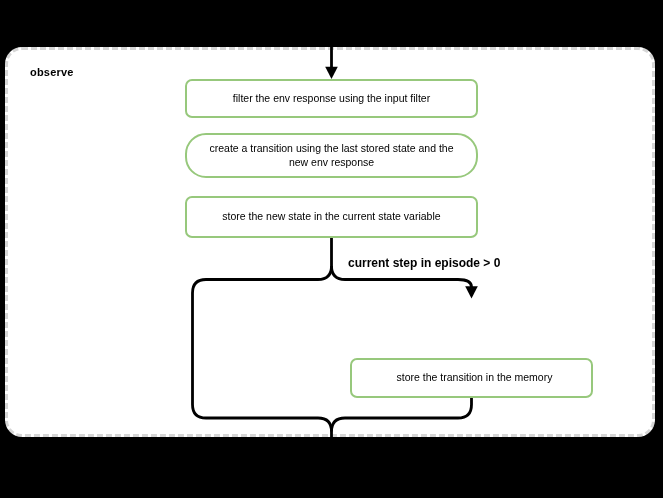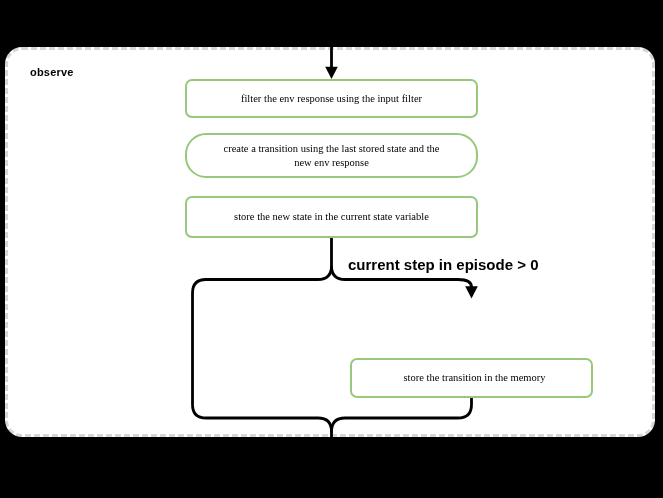--- a/index.html
+++ b/index.html
@@ -52,32 +52,31 @@
     border-radius: 7px;
     display: flex;
     align-items: center;
     justify-content: center;
     text-align: center;
     font-size: 10.5px;
     line-height: 1.3;
     color: var(--node-text, #000000);
     white-space: pre-line;
     padding: 2px 6px;
-    font-family: Liberation Serif, serif;
   }
   .node-1 { left: 185px; top: 79px;  width: 293px; height: 39px; }
   .node-2 { left: 185px; top: 133px; width: 293px; height: 45px; border-radius: 21px; }
   .node-3 { left: 185px; top: 196px; width: 293px; height: 42px; text-align: right; }
   .node-4 { left: 350px; top: 299px; width: 243px; height: 39px; }
   .node-5 { left: 350px; top: 358px; width: 243px; height: 40px; padding-left: 12px; }
   .condition-label {
     position: absolute;
     left: 348px; top: 256px;
     z-index: 4;
-    font-size: 15px;
+    font-size: 12px;
     font-weight: bold;
     color: #000;
   }
 </style>
 </head>
 <body>
 
 <div class="canvas">
 
   <div class="group-container">

